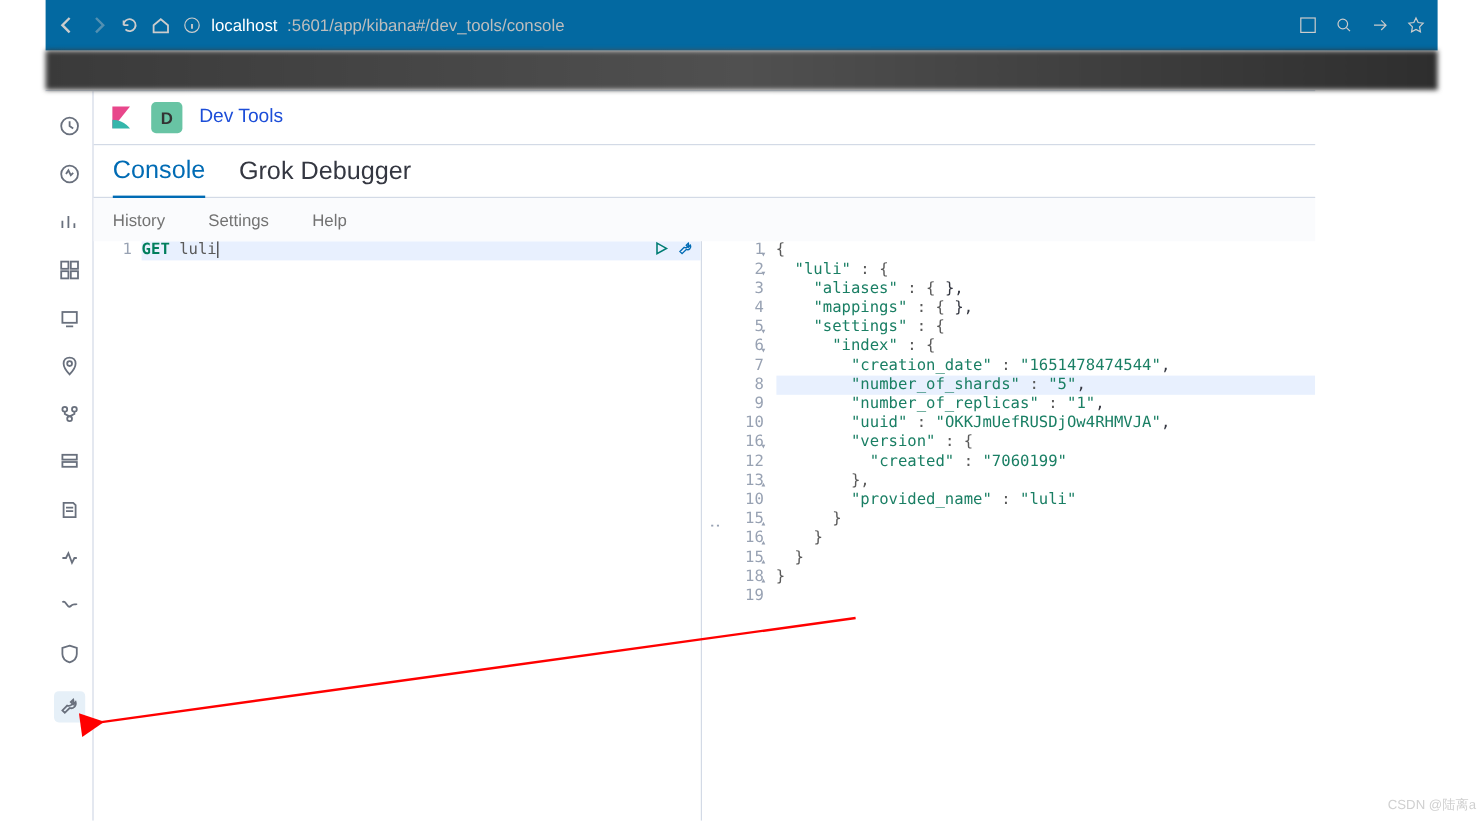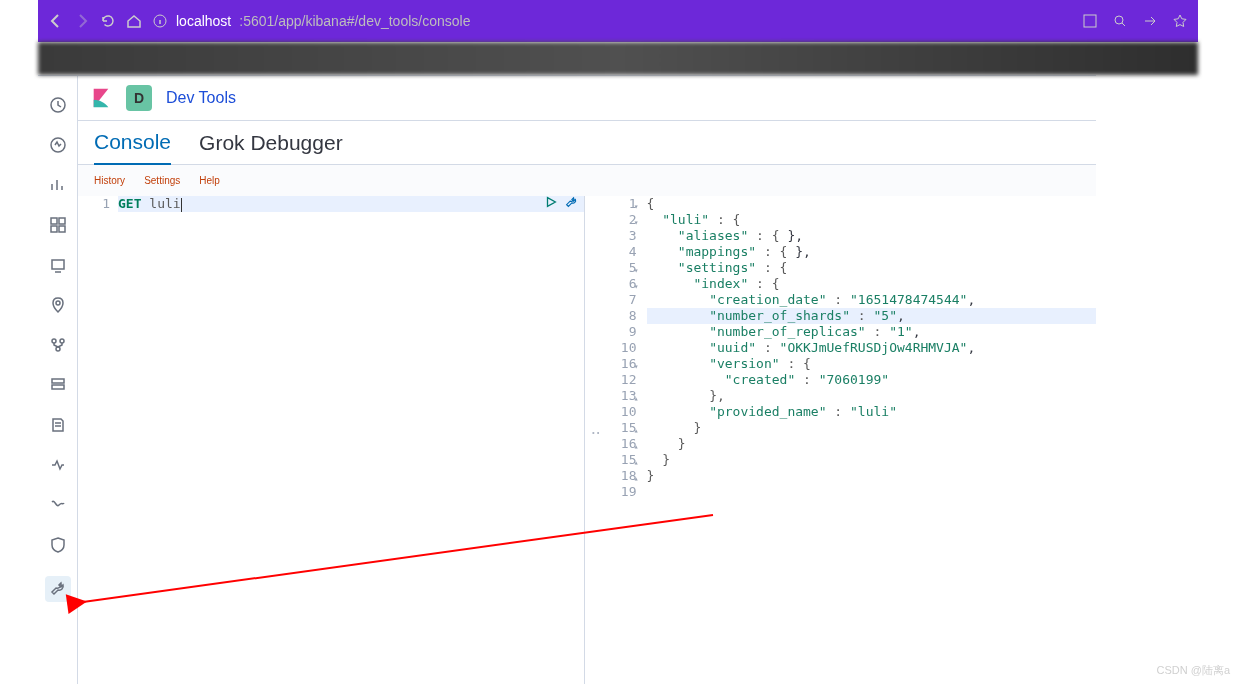--- a/index.html
+++ b/index.html
@@ -1,19 +1,19 @@
 <!DOCTYPE html>
 <html><head>
 <meta charset="utf-8">
 <style>
 * { box-sizing: border-box; margin: 0; padding: 0; }
 body { font-family: -apple-system, BlinkMacSystemFont, "Segoe UI", Helvetica, Arial, sans-serif; font-size: 14px; color: #343741; background: #fff; width: 1236px; height: 684px; overflow: hidden; position: relative; }
 
 
-.browser-bar { height: 42px; background: #6d28d9; display: flex; align-items: center; padding: 0 10px; gap: 10px; color: #ccc; margin: 0 38px; }
+.browser-bar { height: 42px; background: #0369a1; display: flex; align-items: center; padding: 0 10px; gap: 10px; color: #ccc; margin: 0 38px; }
 .browser-bar .nav-ico { width: 16px; height: 16px; display: inline-flex; align-items: center; justify-content: center; }
 .url { display: flex; align-items: center; gap: 8px; color: #ccc; font-size: 14px; }
 .url .host { color: #fff; }
 .url .path { color: #bdbdbd; }
 .browser-right { margin-left: auto; display: flex; gap: 14px; align-items: center; }
 
 .blur-strip { height: 33px; background: linear-gradient(90deg,#3a3a3a,#505050,#2e2e2e); filter: blur(2px); margin: 0 38px; }
 
 
 .app { display: flex; height: 609px; margin-left: 38px; margin-right: 140px; border-top: 1px solid #d3dae6; }
@@ -32,21 +32,21 @@
 .logo { width: 22px; height: 22px; }
 .badge-d { width: 26px; height: 26px; background: #68c4a4; color: #333; border-radius: 4px; display: flex; align-items: center; justify-content: center; font-weight: 600; font-size: 14px; }
 .app-title { font-size: 16px; color: #1d4ed8; }
 
 
 .tabs { display: flex; gap: 28px; padding: 0 16px; border-bottom: 1px solid #d3dae6; height: 44px; align-items: center; }
 .tab { color: #343741; font-size: 21px; cursor: pointer; height: 100%; display: flex; align-items: center; }
 .tab.active { color: #006bb4; border-bottom: 2px solid #006bb4; margin-bottom: -1px; }
 
 
-.toolbar { display: flex; gap: 19px; padding: 10px 16px; background: #fafbfd; font-size: 10px; color: #c2410c; }
+.toolbar { display: flex; gap: 36px; padding: 10px 16px; background: #fafbfd; font-size: 14px; color: #737373; }
 .toolbar span { cursor: pointer; }
 
 
 .panes { display: flex; flex: 1; min-height: 0; }
 .pane { flex: 1; position: relative; font-family: Menlo, Consolas, monospace; font-size: 13px; line-height: 16px; overflow: hidden; }
 .pane.left { border-right: 1px solid #d3dae6; margin-right: 6px; }
 .gutter-col { position: absolute; left: 0; top: 0; width: 40px; text-align: right; color: #98a2b3; padding-right: 8px; }
 .gutter-col div { height: 16px; }
 .code-col { position: absolute; left: 40px; top: 0; right: 0; }
 .code-col .line { height: 16px; white-space: pre; }

